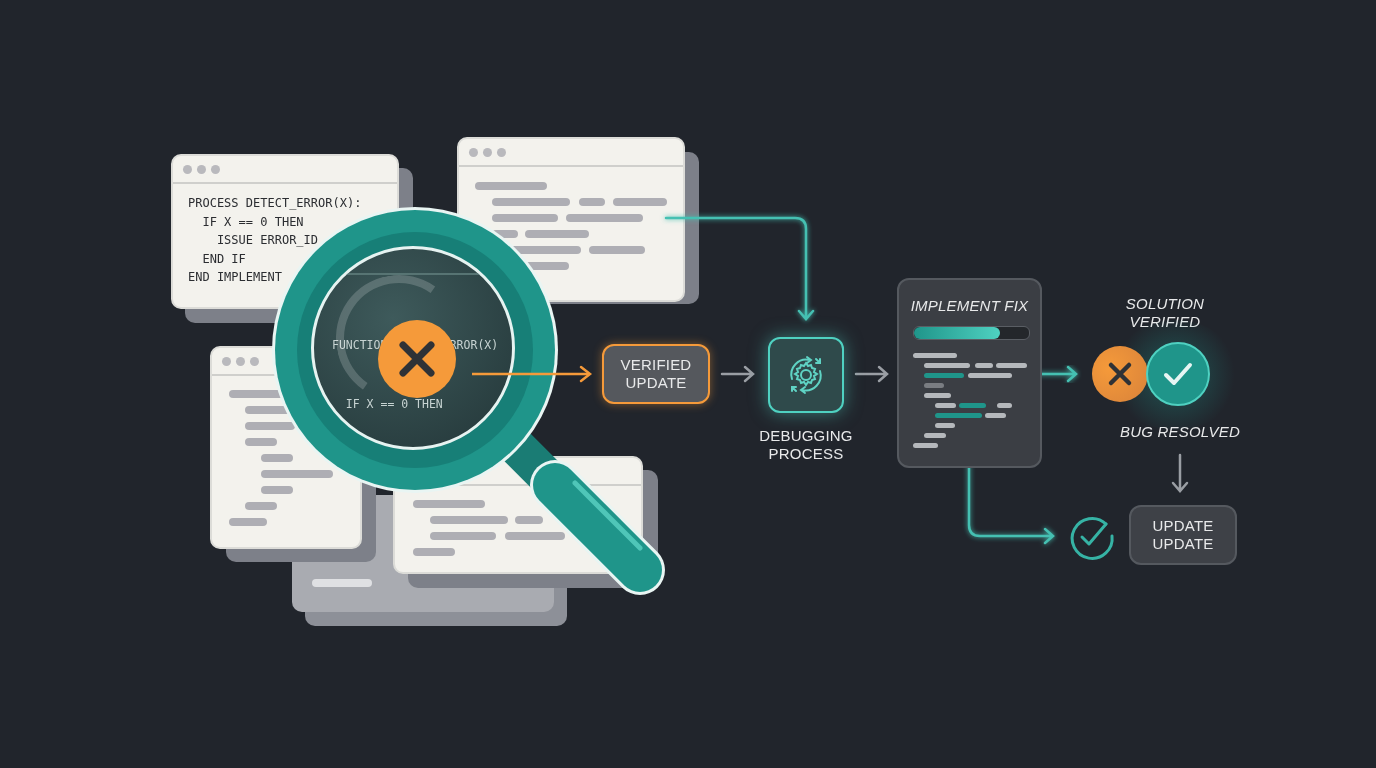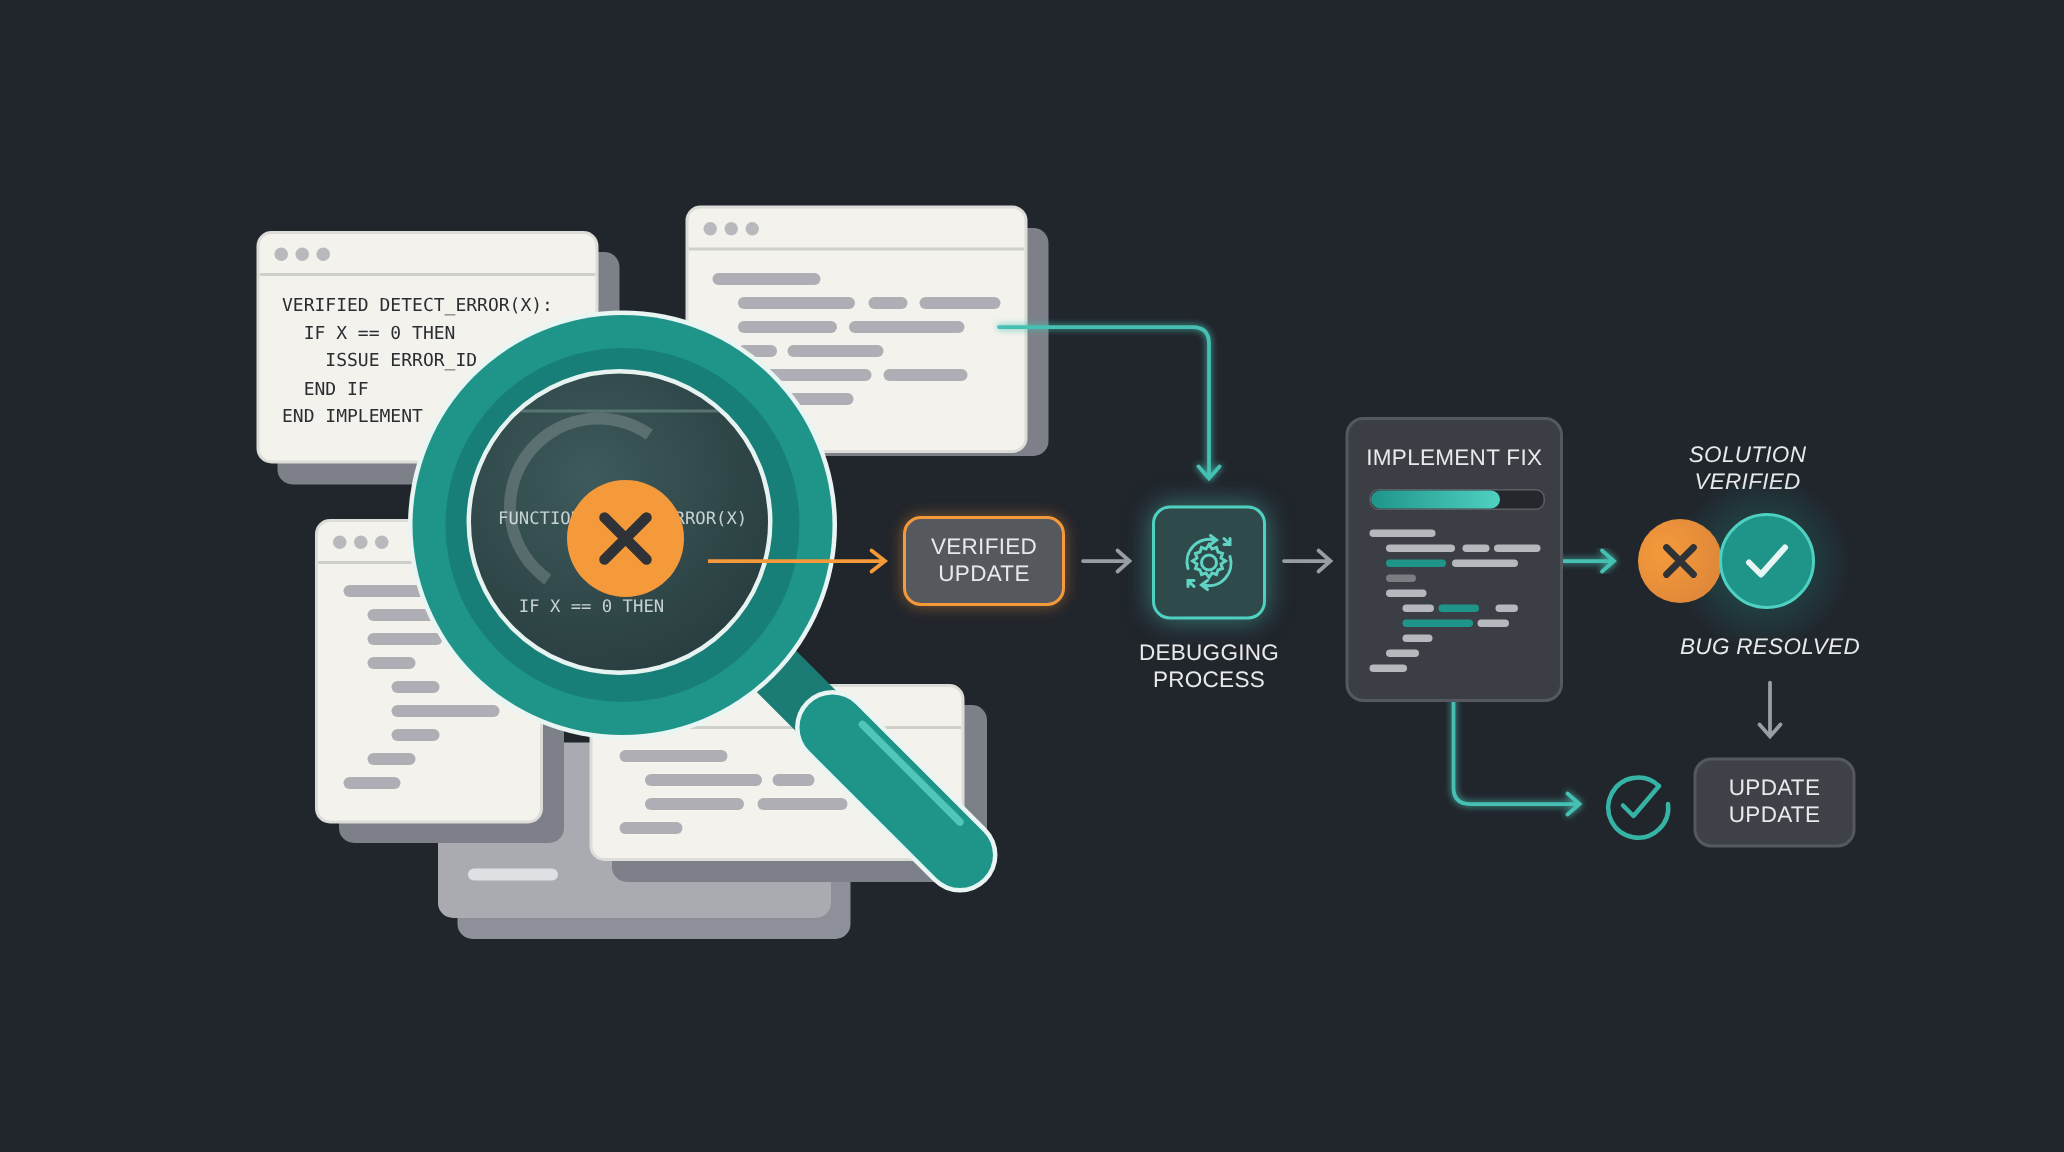--- a/index.html
+++ b/index.html
@@ -17,21 +17,21 @@
 </head>
 <body>
 
 <div class="shadow" style="left:185px;top:168px;width:228px;height:155px;"></div>
 <div class="win" style="left:171px;top:154px;width:228px;height:155px;">
   <div class="winbar">
     <span class="dot"></span>
     <span class="dot"></span>
     <span class="dot"></span>
   </div>
-  <div class="code"><div>VERIFIED DETECT_ERROR(X):</div><div>  IF X == 0 THEN</div><div>    ISSUE ERROR_ID</div><div>  END IF</div><div>END IMPLEMENT</div></div>
+  <div class="code"><div>PROCESS DETECT_ERROR(X):</div><div>  IF X == 0 THEN</div><div>    ISSUE ERROR_ID</div><div>  END IF</div><div>END IMPLEMENT</div></div>
 </div>
 
 <div class="shadow" style="left:475px;top:152px;width:224px;height:152px;"></div>
 <div class="win" style="left:457px;top:137px;width:228px;height:165px;">
   <div class="winbar">
     <span class="dot"></span>
     <span class="dot"></span>
     <span class="dot"></span>
   </div>
   <div class="bar" style="left:16px;top:43px;width:72px;"></div>
@@ -150,21 +150,21 @@
       <path d="M36 10 L40 14 M40 10 V14 H36"></path>
       <path d="M16 42 L12 38 M12 42 V38 H16"></path>
     </g>
   </svg>
 </div>
 <div class="abs label" style="left:748px;top:427px;width:116px;">
   <div>DEBUGGING</div>
   <div>PROCESS</div>
 </div>
 
-<div class="abs" style="left:897px;top:278px;width:145px;height:190px;border-radius:12px;background:#3b3e44;border:2px solid #55595f;box-sizing:border-box;">
+<div class="abs" style="left:897px;top:278px;width:145px;height:190px;border-radius:12px;background:#3b3e44;border:2px solid #55595f;box-sizing:border-box;font-style:italic;">
   <div class="label" style="position:absolute;left:0;top:17px;width:141px;font-size:15px;">IMPLEMENT FIX</div>
   <div class="abs" style="left:14px;top:46px;width:115px;height:12px;border-radius:6px;background:#24272b;border:1.5px solid #5a5e64;">
     <div style="width:75%;height:100%;border-radius:6px;background:linear-gradient(90deg,#1f958a,#4fd1c1);"></div>
   </div>
   <div class="bar" style="left:14px;top:73px;width:44px;height:5px;background:#b5b8bc;"></div>
   <div class="bar" style="left:25px;top:83px;width:46px;height:5px;background:#b5b8bc;"></div>
   <div class="bar" style="left:76px;top:83px;width:18px;height:5px;background:#b5b8bc;"></div>
   <div class="bar" style="left:97px;top:83px;width:31px;height:5px;background:#b5b8bc;"></div>
   <div class="bar" style="left:25px;top:93px;width:40px;height:5px;background:#1f958a;"></div>
   <div class="bar" style="left:69px;top:93px;width:44px;height:5px;background:#b5b8bc;"></div>

